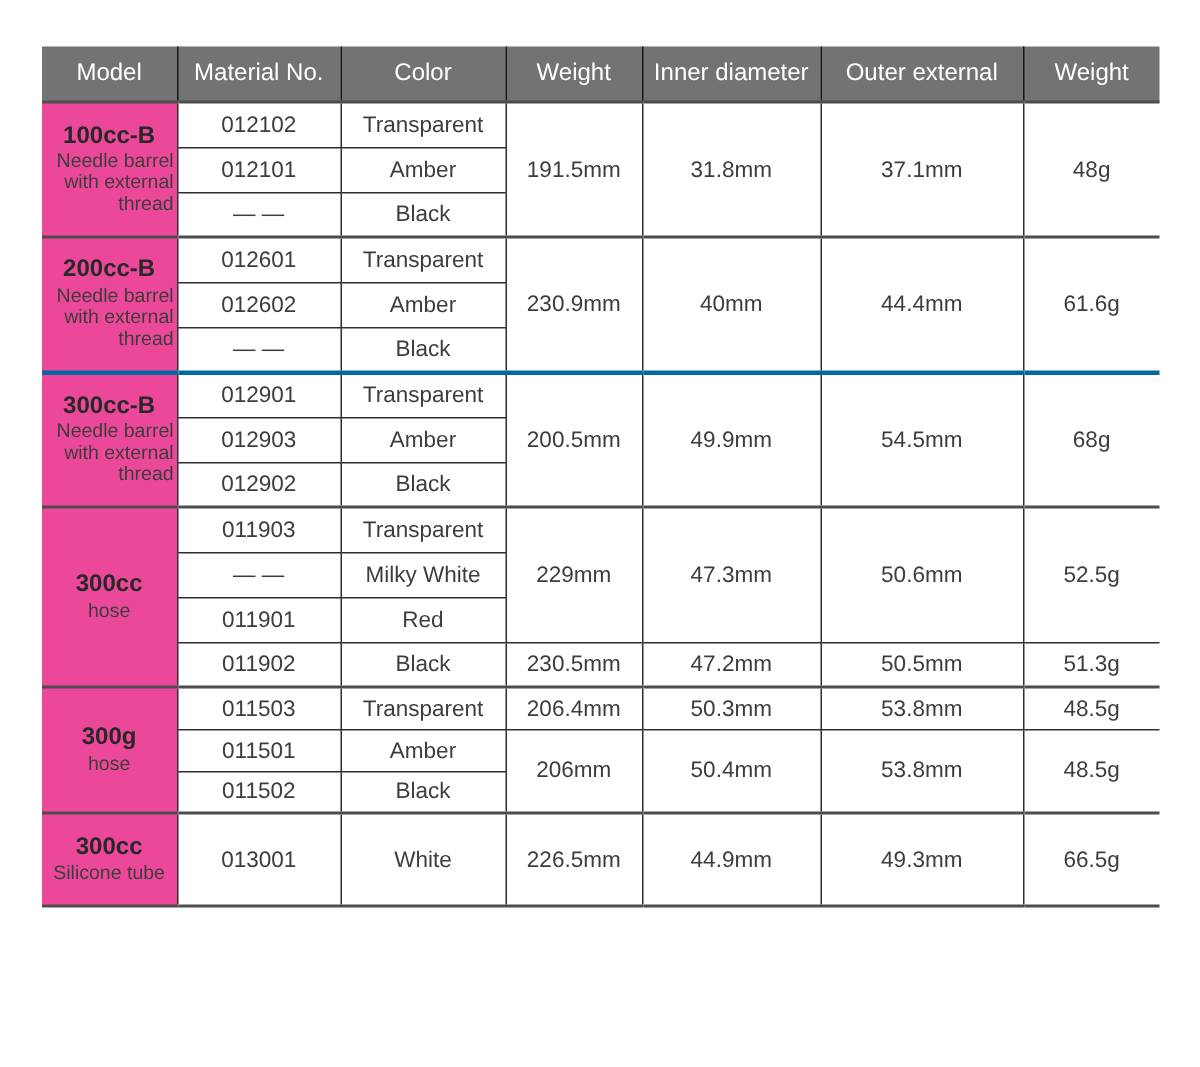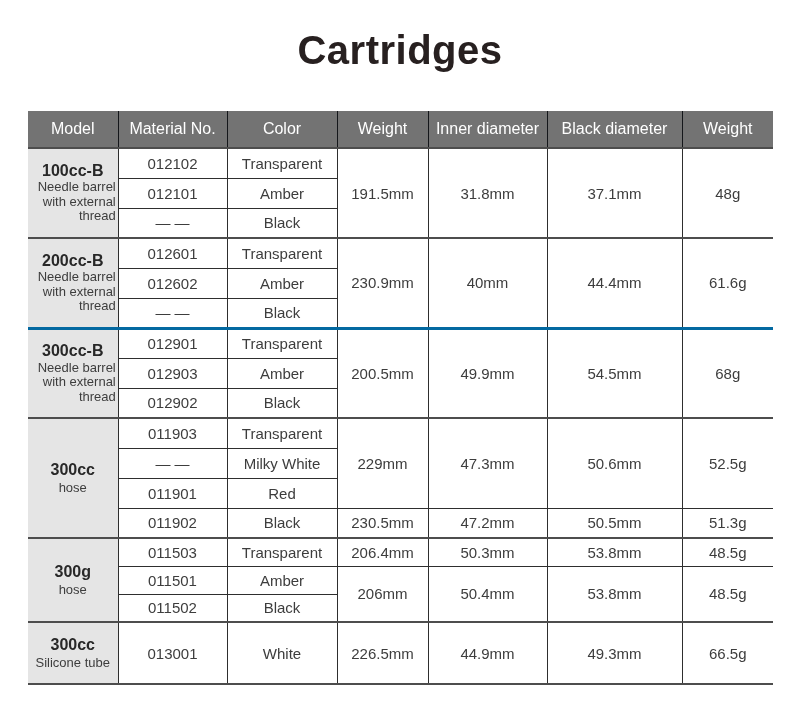--- a/index.html
+++ b/index.html
@@ -61,21 +61,21 @@
   .spec-table tr td:last-child { border-right: none; }
   .spec-table tbody tr { height: 30px; }
   .spec-table tbody tr[data-group="4"] { height: 28px; }
   .spec-table tbody tr[data-group="5"] { height: 62px; }
   
   .spec-table tbody tr.group-start > td { border-top: 2px solid #4d4d4d; }
   .spec-table tbody tr.group-start[data-group="2"] > td { border-top: 3px solid #0369a1; }
   .spec-table tbody tr:last-child > td { border-bottom: 2px solid #4d4d4d; }
   
   .model-cell {
-    background: #e5e5e5;
+    background: #ec4899;
     line-height: 1.1;
   }
   .model-name {
     font-weight: bold;
     font-size: 16px;
     color: #282828;
     line-height: 1.15;
   }
   .model-desc {
     display: inline-block;
@@ -88,40 +88,39 @@
   
   .col-color {
     text-align: left;
     padding-left: 12px;
   }
 </style>
 </head>
 <body>
 
 <div class="page">
-  <div class="title">Cartridges</div>
 
   <table class="spec-table">
     <colgroup>
       <col style="width:90px">
       <col style="width:109px">
       <col style="width:110px">
       <col style="width:91px">
       <col style="width:119px">
       <col style="width:135px">
       <col style="width:91px">
     </colgroup>
     <thead>
       <tr id="head-row">
           <th>Model</th>
           <th>Material No.</th>
           <th>Color</th>
           <th>Weight</th>
           <th>Inner diameter</th>
-          <th>Black diameter</th>
+          <th>Outer external</th>
           <th>Weight</th>
         </tr>
     </thead>
     <tbody id="body-rows">
         <tr data-group="0" class="group-start">
           <td rowspan="3" class="model-cell"><div class="model-name">100cc-B</div><div class="model-desc">Needle barrel with external thread</div></td>
           <td class="col-material">012102</td>
           <td class="col-color">Transparent</td>
           <td rowspan="3" class="col-spec">191.5mm</td>
           <td rowspan="3" class="col-spec">31.8mm</td>

